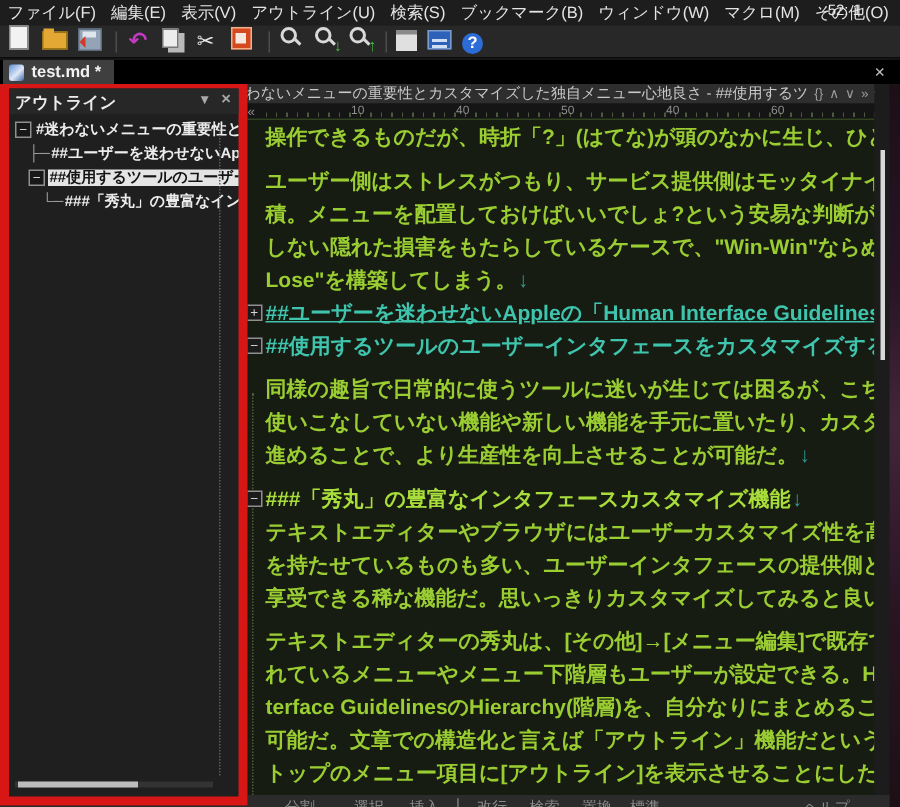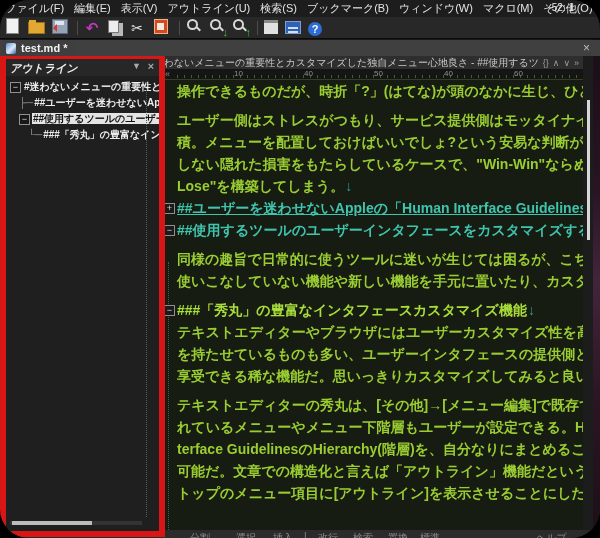--- a/index.html
+++ b/index.html
@@ -1,17 +1,17 @@
 <!DOCTYPE html>
 <html><head>
 <meta charset="utf-8">
 <style>
   html,body{margin:0;padding:0;background:#000;}
   #app{position:relative;width:600px;height:538px;background:#181818;overflow:hidden;
-       font-family:"Liberation Sans","DejaVu Sans",sans-serif;border-radius:29px;}
+       font-family:"Liberation Sans","DejaVu Sans",sans-serif;}
 
   
   .menubar{position:absolute;left:0;top:0;width:100%;height:17px;background:#1d1d1d;
            display:flex;align-items:center;padding-left:5px;box-sizing:border-box;z-index:30;}
   .menu-item{color:#e4e4e4;font-size:11px;margin-right:10px;white-space:nowrap;}
   .cursor-pos{position:absolute;right:26px;top:2px;color:#ececec;font-size:10px;}
 
   
   .toolbar{position:absolute;top:17px;left:0;width:100%;height:22px;background:#282828;
            display:flex;align-items:center;padding-left:4px;box-sizing:border-box;
@@ -36,21 +36,21 @@
   .i-search::after,.i-search-next::after,.i-search-prev::after{content:"";position:absolute;left:10px;top:10px;
       width:5px;height:2px;background:#d9d9d9;transform:rotate(45deg);}
   .dir-overlay{position:absolute;right:-3px;bottom:-4px;font-size:11px;font-weight:bold;color:#3fbf3f;}
   .i-window{width:14px;height:11px;background:#e0e0e0;border-top:3px solid #8a8a8a;margin-top:3px;}
   .i-split-window{width:14px;height:11px;background:#2e62b8;margin-top:3px;border:1px solid #7d9cd0;}
   .i-split-window::after{content:"";position:absolute;left:2px;top:5px;width:10px;height:2px;background:#cfe0f6;box-shadow:0 4px 0 0 #cfe0f6;}
   .i-help{width:14px;height:14px;border-radius:50%;background:#2d6cd6;color:#fff;font-size:11px;font-weight:bold;
           text-align:center;line-height:14px;margin-top:1px;}
 
   
-  .tabbar{position:absolute;top:40px;left:0;width:100%;height:16px;background:#404040;z-index:30;}
+  .tabbar{position:absolute;top:40px;left:0;width:100%;height:16px;background:#000000;z-index:30;}
   .tab{position:absolute;left:2px;top:0;height:16px;background:#3f3f3f;display:flex;align-items:center;
        padding:0 9px 0 4px;color:#f2f2f2;font-size:11px;font-weight:bold;}
   .tab-ico{width:10px;height:11px;background:linear-gradient(135deg,#5a8fd8 0%,#dfe9f8 55%,#3b66a8 100%);
            border-radius:2px;margin-right:5px;}
   .tab-close{position:absolute;right:10px;top:0;color:#bdbdbd;font-size:12px;line-height:16px;}
 
   
   .editor{position:absolute;left:0;top:56px;right:7px;bottom:0;background:#171c12;}
   .breadcrumb{position:absolute;left:148px;top:0;right:10px;height:13px;background:#2e2e2e;
               color:#c9c9c9;font-size:10px;line-height:13px;white-space:nowrap;overflow:hidden;}
@@ -81,21 +81,21 @@
           background:linear-gradient(#170d13,#281424 35%,#43253a 52%,#2a1523 75%,#1c1016);}
 
   
   .statusbar{position:absolute;left:0;right:7px;bottom:0;height:8px;background:#2b2b2b;overflow:hidden;z-index:5;}
   .sfrag{position:absolute;top:1px;font-size:10px;color:#8b8b8b;white-space:nowrap;}
 
   
   .opanel{position:absolute;left:0;top:53px;width:165px;height:484px;box-sizing:border-box;
           border:6px solid #d81616;background:#1f1f1f;z-index:20;}
   .ohead{position:relative;height:17px;background:#272727;color:#ececec;font-size:11px;font-weight:bold;
-         padding:2px 4px 0;box-sizing:border-box;font-style:italic;}
+         padding:2px 4px 0;box-sizing:border-box;}
   .obtn{position:absolute;top:2px;color:#a8a8a8;font-size:9px;}
   .obtn.collapse{right:18px;}
   .obtn.close{right:5px;font-size:11px;top:1px;}
   .otree{position:relative;padding-top:3px;}
   .orow{position:relative;height:16px;line-height:16px;white-space:nowrap;overflow:hidden;
         font-size:10px;font-weight:bold;color:#ececec;}
   .branch{color:#9a9a9a;font-weight:normal;}
   .fbox{display:inline-block;width:9px;height:9px;border:1px solid #909090;background:#181818;
         color:#dcdcdc;font-size:9px;line-height:8px;text-align:center;font-weight:normal;
         vertical-align:middle;margin-right:2px;}
@@ -172,20 +172,21 @@
         <div class="line blank"></div>
         <div class="line body"><span class="t">ユーザー側はストレスがつもり、サービス提供側はモッタイナイ損失を蓄</span></div>
         <div class="line body"><span class="t">積。メニューを配置しておけばいいでしょ?という安易な判断が、表面化</span></div>
         <div class="line body"><span class="t">しない隠れた損害をもたらしているケースで、"Win-Win"ならぬ"Lose-</span></div>
         <div class="line body"><span class="t">Lose"を構築してしまう。</span><span class="eol">↓</span></div>
         <div class="line h2c"><span class="fold">+</span><span class="t">##ユーザーを迷わせないAppleの「Human Interface Guidelines」</span></div>
         <div class="line h2"><span class="fold">−</span><span class="t">##使用するツールのユーザーインタフェースをカスタマイズする</span></div>
         <div class="line blank"></div>
         <div class="line body"><span class="t">同様の趣旨で日常的に使うツールに迷いが生じては困るが、こちらの方は</span></div>
         <div class="line body"><span class="t">使いこなしていない機能や新しい機能を手元に置いたり、カスタマイズを</span></div>
+        <div class="line body"><span class="t">進めることで、より生産性を向上させることが可能だ。</span><span class="eol">↓</span></div>
         <div class="line blank"></div>
         <div class="line h3"><span class="fold">−</span><span class="t">###「秀丸」の豊富なインタフェースカスタマイズ機能</span><span class="eol">↓</span></div>
         <div class="line body"><span class="t">テキストエディターやブラウザにはユーザーカスタマイズ性を高める機能</span></div>
         <div class="line body"><span class="t">を持たせているものも多い、ユーザーインタフェースの提供側と使用側を</span></div>
         <div class="line body"><span class="t">享受できる稀な機能だ。思いっきりカスタマイズしてみると良いだろう。</span></div>
         <div class="line blank"></div>
         <div class="line body"><span class="t">テキストエディターの秀丸は、[その他]→[メニュー編集]で既存で表示さ</span></div>
         <div class="line body"><span class="t">れているメニューやメニュー下階層もユーザーが設定できる。Human In</span></div>
         <div class="line body"><span class="t">terface GuidelinesのHierarchy(階層)を、自分なりにまとめることも</span></div>
         <div class="line body"><span class="t">可能だ。文章での構造化と言えば「アウトライン」機能だということで、</span></div>

